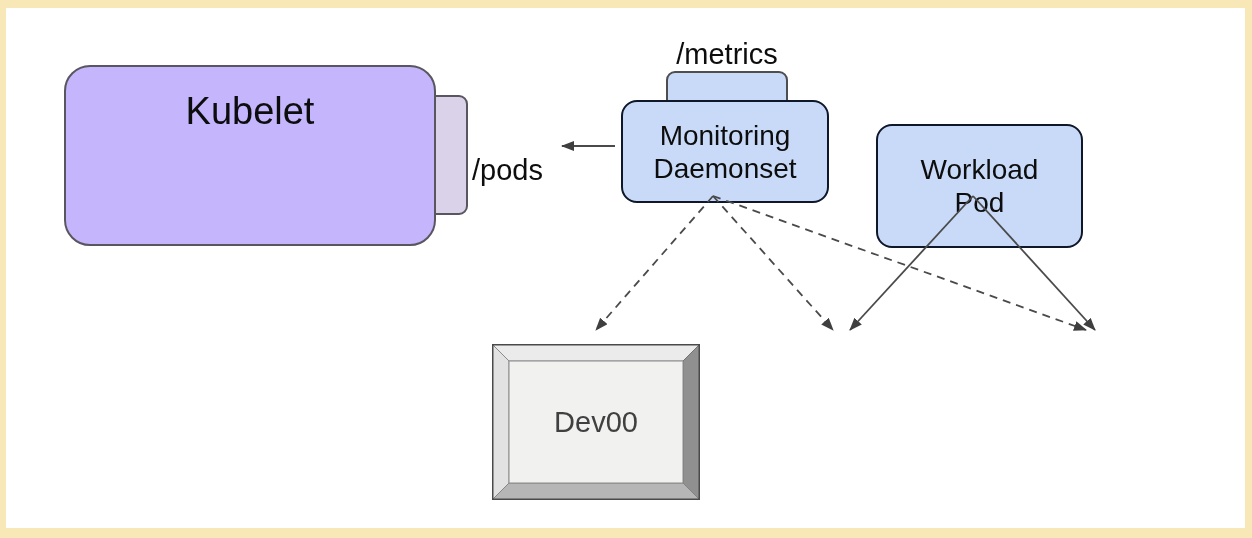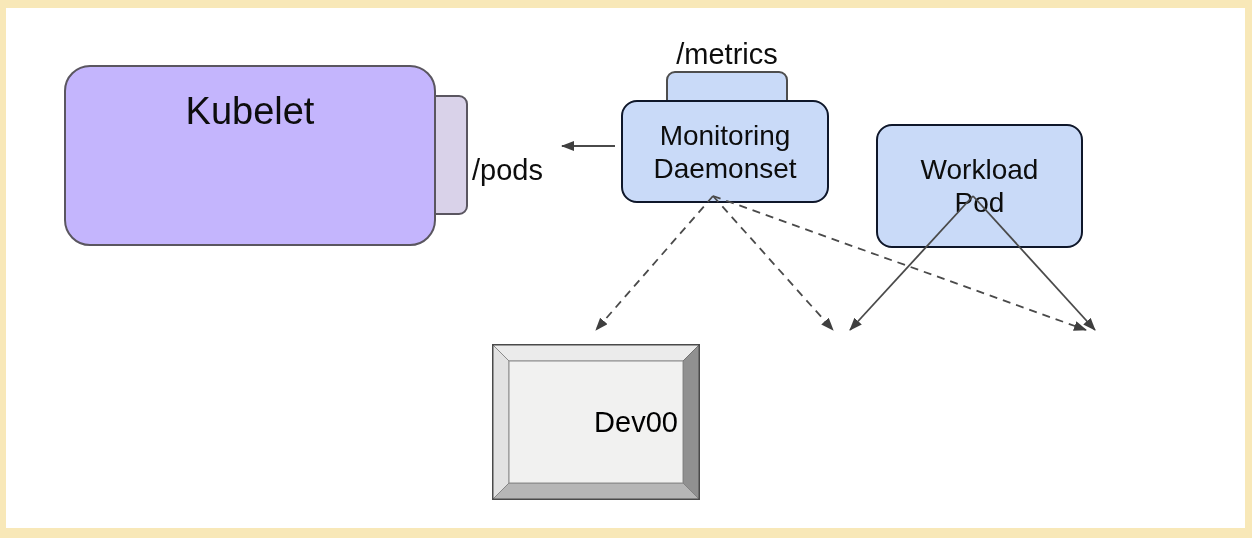--- a/index.html
+++ b/index.html
@@ -80,22 +80,21 @@
     position: absolute;
     width: 208px; height: 156px;
     z-index: 3;
   }
   .device svg { position: absolute; left: 0; top: 0; }
   .device .device-label {
     position: absolute;
     left: 0; top: 0; width: 208px; height: 156px;
     display: flex; align-items: center; justify-content: center;
     font-size: 29px;
-    color: #000000;
-    padding-left: 40px;
+    color: #404040;
   }
   .dev0 { left: 486px; top: 336px; }
   .dev1 { left: 743px; top: 336px; }
   .dev2 { left: 1002px; top: 336px; }
   #edges-layer {
     position: absolute; left: 0; top: 0;
     width: 1252px; height: 538px;
     z-index: 5;
     pointer-events: none;
   }

